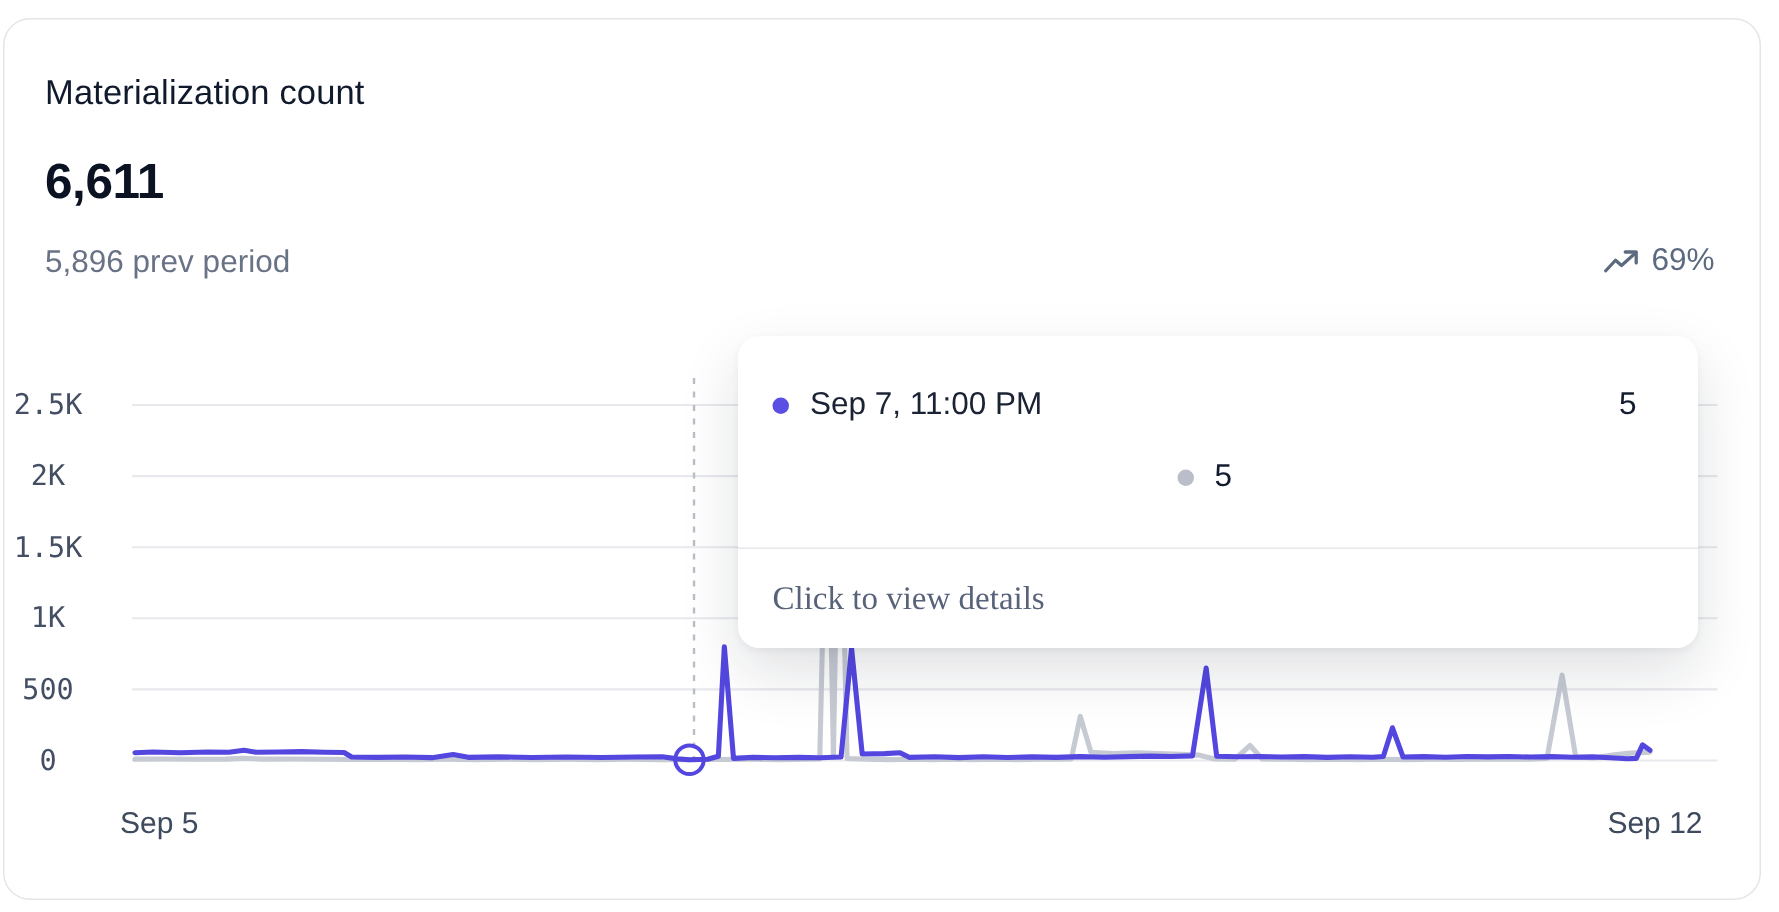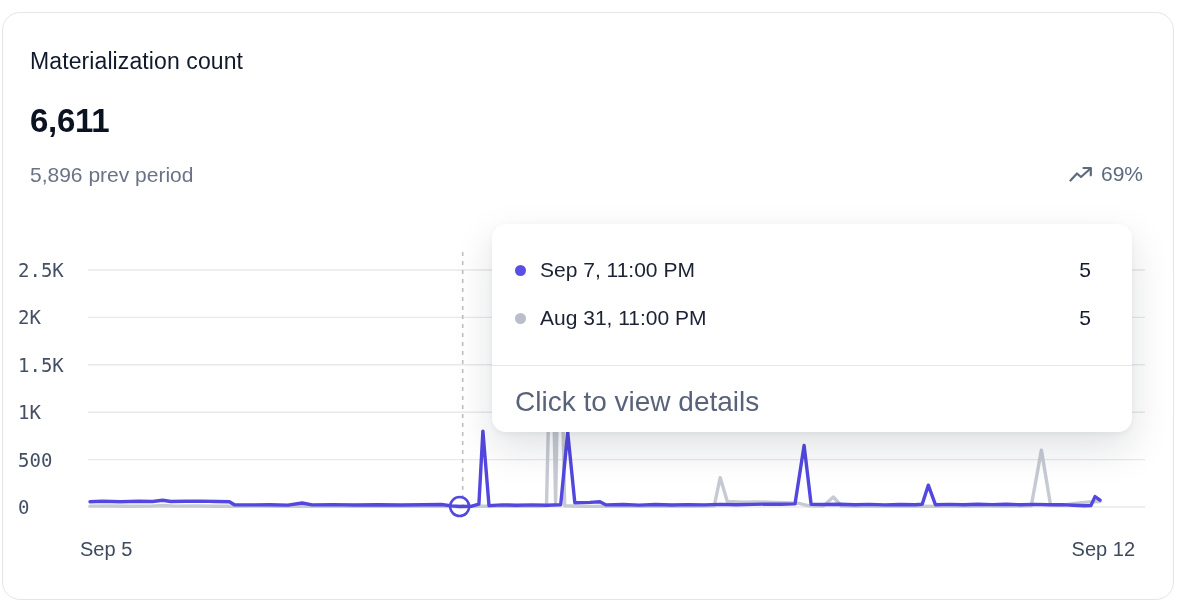--- a/index.html
+++ b/index.html
@@ -26,21 +26,21 @@
     color:#6a7386;
   }
   .trend{
     position:absolute;right:43px;top:162px;display:flex;align-items:center;gap:8px;
     font-size:21px;color:#5c6a80;
   }
   .trend svg{display:block;}
   #chart-svg{position:absolute;left:88px;top:245px;overflow:visible;z-index:1;}
   .y-ticks{position:absolute;left:0;top:0;z-index:2;}
   .y-tick{
-    position:absolute;left:18px;width:64px;height:22px;text-align:left;
+    position:absolute;left:0;width:64px;height:22px;text-align:center;
     font-family:"DejaVu Sans Mono",monospace;font-size:19px;line-height:22px;
     color:#454f63;
   }
   .x-label{
     position:absolute;top:536px;font-size:20px;line-height:26px;color:#3e4a5e;
   }
   .x-label.start{left:80px;}
   .x-label.end{right:51px;}
   .tooltip{
     position:absolute;left:492px;top:224px;width:640px;height:208px;z-index:10;
@@ -49,21 +49,21 @@
     padding-top:22px;
   }
   .tt-row{
     display:flex;align-items:center;height:48px;padding:0 41px 0 23px;gap:14px;justify-content:center;
   }
   .tt-dot{width:11px;height:11px;border-radius:50%;flex:0 0 auto;}
   .tt-label{flex:1;font-size:21px;color:#1a2233;}
   .tt-value{font-size:21px;color:#131c2e;}
   .tt-divider{height:1px;background:#e7e8ec;margin-top:23px;}
   .tt-footer{
-    padding:20px 23px 0 23px;font-size:28px;color:#58637a;
+    padding:20px 23px 0 23px;font-size:22px;color:#58637a;font-family:Liberation Serif, serif;
   }
 </style>
 </head>
 <body>
 
 <div class="card"></div>
 
 <div class="card-title">Materialization count</div>
 <div class="big-value">6,611</div>
 <div class="prev-period">5,896 prev period</div>
@@ -104,18 +104,17 @@
 <div class="x-label end">Sep 12</div>
 
 <div class="tooltip">
   <div class="tt-row">
     <span class="tt-dot" id="dot-current" style="background: rgb(91, 78, 226);"></span>
     <span class="tt-label">Sep 7, 11:00 PM</span>
     <span class="tt-value">5</span>
   </div>
   <div class="tt-row">
     <span class="tt-dot" id="dot-previous" style="background: rgb(185, 190, 201);"></span>
-    <span class="tt-label">Aug 31, 11:00 PM</span>
     <span class="tt-value">5</span>
   </div>
   <div class="tt-divider"></div>
   <div class="tt-footer">Click to view details</div>
 </div>
 
 </body></html>

